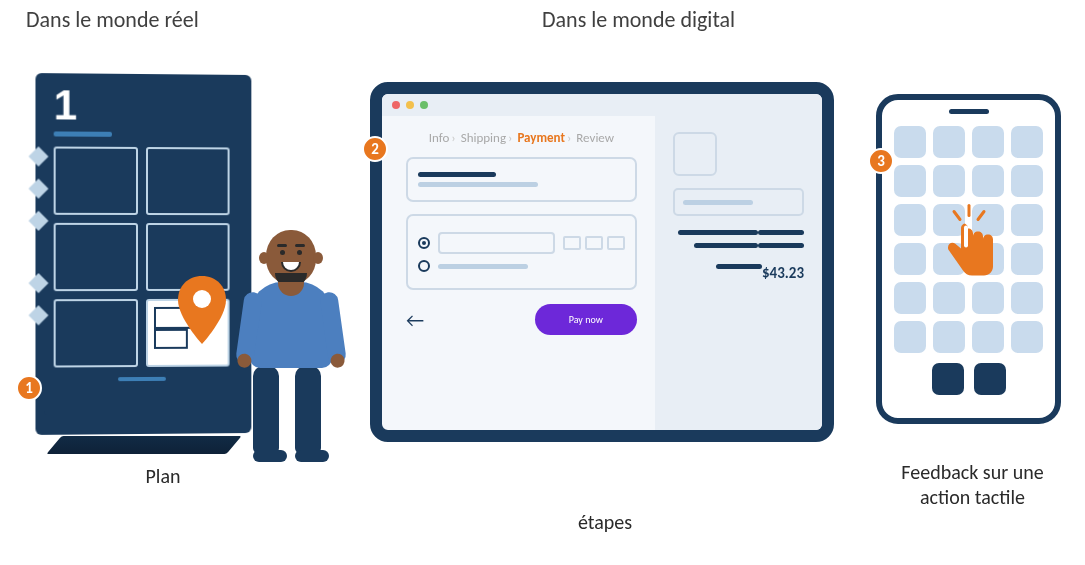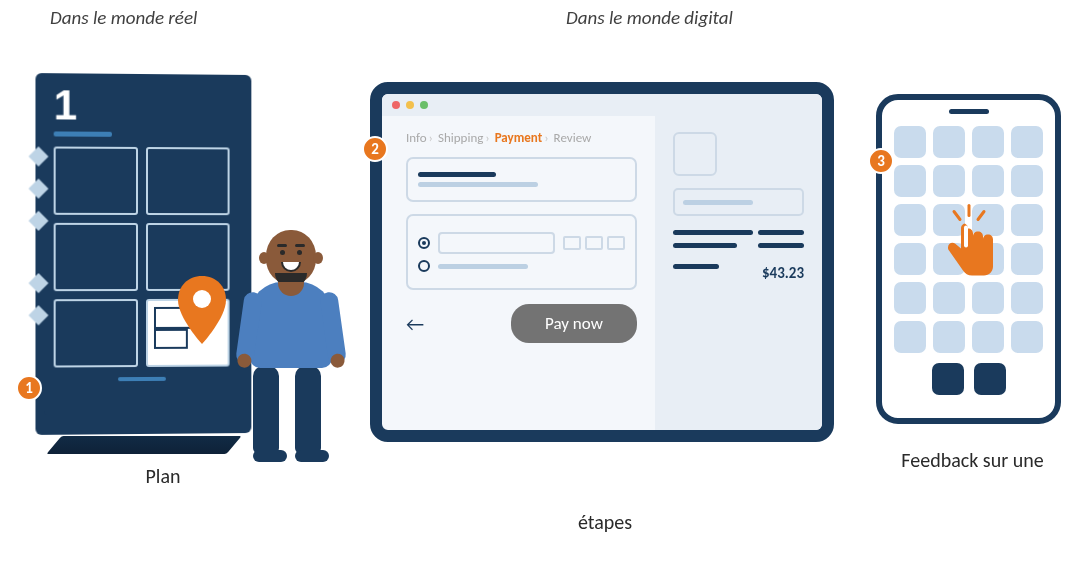--- a/index.html
+++ b/index.html
@@ -1,17 +1,17 @@
 <!DOCTYPE html>
 <html><head>
 <meta charset="utf-8">
 <style>
   * { box-sizing: border-box; margin: 0; padding: 0; }
   body { width: 1085px; height: 565px; font-family: Calibri, Arial, sans-serif; background: #fff; position: relative; }
-  .heading { font-style: italic; font-size: 19px; color: #404040; position: absolute; margin-left: 24px; }
+  .heading { font-size: 22px; color: #404040; position: absolute; }
   .caption { font-size: 20px; color: #2a2a2a; text-align: center; position: absolute; line-height: 1.25; }
   .badge { width: 26px; height: 26px; border-radius: 50%; background: #e8771f; color: #fff; font-weight: 700; font-size: 15px; display: flex; align-items: center; justify-content: center; position: absolute; z-index: 50; border: 2px solid #fff; }
 
   
   .p1 { position: absolute; left: 26px; top: 70px; width: 310px; height: 380px; }
   .kiosk-frame { position: absolute; left: 10px; top: 4px; width: 216px; height: 360px; background: #1a3a5c; border-radius: 6px; transform: perspective(700px) rotateY(2deg); }
   .kiosk-inner { position: absolute; left: 8px; top: 0; width: 196px; height: 340px; background: #1a3a5c; border-radius: 4px; padding: 8px 10px 10px 10px; }
   .kiosk-num { color: #fff; font-size: 42px; font-weight: 700; font-family: Arial, sans-serif; }
   .kiosk-bar { width: 58px; height: 5px; background: #3d7fb6; margin-top: 2px; border-radius: 2px; }
   .kiosk-grid { display: grid; grid-template-columns: 1fr 1fr; gap: 8px; margin-top: 10px; position: relative; }
@@ -50,42 +50,42 @@
   .leg{width:26px;height:88px;background:#1a3a5c;border-radius:10px 10px 6px 6px;}
   .foot{width:34px;height:12px;background:#1a3a5c;border-radius:8px;margin-top:-4px;}
 
   
   .p2 { position: absolute; left: 370px; top: 82px; width: 464px; height: 360px; }
   .tablet { width: 100%; height: 100%; border: 12px solid #1a3a5c; border-radius: 18px; background: #f4f7fb; position: relative; overflow: hidden; }
   .titlebar { height: 22px; background: #e8eef5; display:flex; align-items:center; gap:6px; padding-left:10px; }
   .dot{width:8px;height:8px;border-radius:50%;}
   .dot.r{background:#e66;} .dot.y{background:#f3c04c;} .dot.g{background:#6abf69;}
   .screen{display:flex;height:calc(100% - 22px);}
-  .col-l{flex:0 0 62%;padding:14px 18px 30px 24px;}
+  .col-l{flex:0 0 62%;padding:14px 18px 30px 24px;text-align:center;}
   .col-r{flex:1;background:#e8eef5;padding:16px 18px;font-size:12px;}
   .crumbs{font-size:13px;color:#a9a9a9; margin-bottom:12px;}
   .crumbs .cur{color:#e8771f;font-weight:700;}
   .chev{color:#c8c8c8;padding:0 2px;}
   .card{border:2px solid #cdd9e6;border-radius:7px;padding:8px 10px;margin-bottom:12px;}
   .stripe{height:5px;border-radius:3px;margin:5px 0;}
   .s1{width:78px;background:#1a3a5c;} .s2{width:120px;background:#bcd0e3;}
   .pay-card{border:2px solid #cdd9e6;border-radius:7px;padding:10px;margin-bottom:10px;}
   .pay-row{display:flex;align-items:center;gap:8px;margin:6px 0;}
   .radio{width:12px;height:12px;border:2px solid #1a3a5c;border-radius:50%;position:relative;}
   .radio.on::after{content:"";position:absolute;inset:2px;background:#1a3a5c;border-radius:50%;}
   .pay-field{flex:1;height:22px;border:2px solid #cdd9e6;border-radius:4px;}
   .pay-mini{display:flex;gap:4px;} .mini{width:18px;height:14px;border:2px solid #cdd9e6;border-radius:2px;}
   .pay-row .ph{height:5px;background:#bcd0e3;border-radius:3px;}
   .nav-row{display:flex;align-items:center;justify-content:space-between;margin-top:14px;}
   .back{font-size:20px;color:#1a3a5c;} 
-  .paybtn{background:#737373;color:#fff;padding:9px 34px;border-radius:18px;font-size:17px;}
+  .paybtn{background:#6d28d9;color:#fff;padding:9px 34px;border-radius:18px;font-size:10px;}
   .thumb{width:44px;height:44px;border:2px solid #cdd9e6;border-radius:6px;margin-bottom:12px;}
   .inputish{height:28px;border:2px solid #cdd9e6;border-radius:5px;margin-bottom:14px;position:relative;}
   .inputish::before{content:"";position:absolute;left:8px;top:10px;width:70px;height:5px;background:#bcd0e3;border-radius:3px;}
-  .rline{display:flex;justify-content:space-between;margin:8px 0;}
+  .rline{display:flex;justify-content:flex-end;margin:8px 0;}
   .rbar{height:5px;background:#1a3a5c;border-radius:3px;} .rb1{width:80px;} .rb2{width:46px;} .rb3{width:64px;}
   .price{color:#1a3a5c;font-weight:700;font-size:15px;}
 
   
   .p3 { position: absolute; left: 876px; top: 94px; width: 185px; height: 330px; }
   .phone { width: 100%; height: 100%; border: 6px solid #1a3a5c; border-radius: 22px; background: #fff; padding: 26px 12px 12px; position: relative; }
   .notch{position:absolute;top:9px;left:50%;transform:translateX(-50%);width:40px;height:5px;background:#1a3a5c;border-radius:3px;}
   .appgrid{display:grid;grid-template-columns:repeat(4,1fr);grid-auto-rows:32px;gap:7px;}
   .app{background:#c9dbed;border-radius:7px;}
   .dock{display:flex;justify-content:center;gap:10px;margin-top:10px;}
@@ -270,15 +270,15 @@
   </div>
 </div>
 <div class="badge" style="left:868px;top:148px;">3</div>
 
 <div class="caption" style="left:58px;top:464px;width:210px;">
   <span>Plan</span><br>
 </div>
 <div class="caption" style="left:460px;top:460px;width:290px;">
   <br><br><span>étapes</span>
 </div>
-<div class="caption" style="left:880px;top:448px;width:185px;">
-  <span>Feedback sur une</span><br>
+<div class="caption" style="left:880px;top:460px;width:185px;">
+  <span>Feedback sur une</span><br><span>action tactile</span>
 </div>
 
 </body></html>

